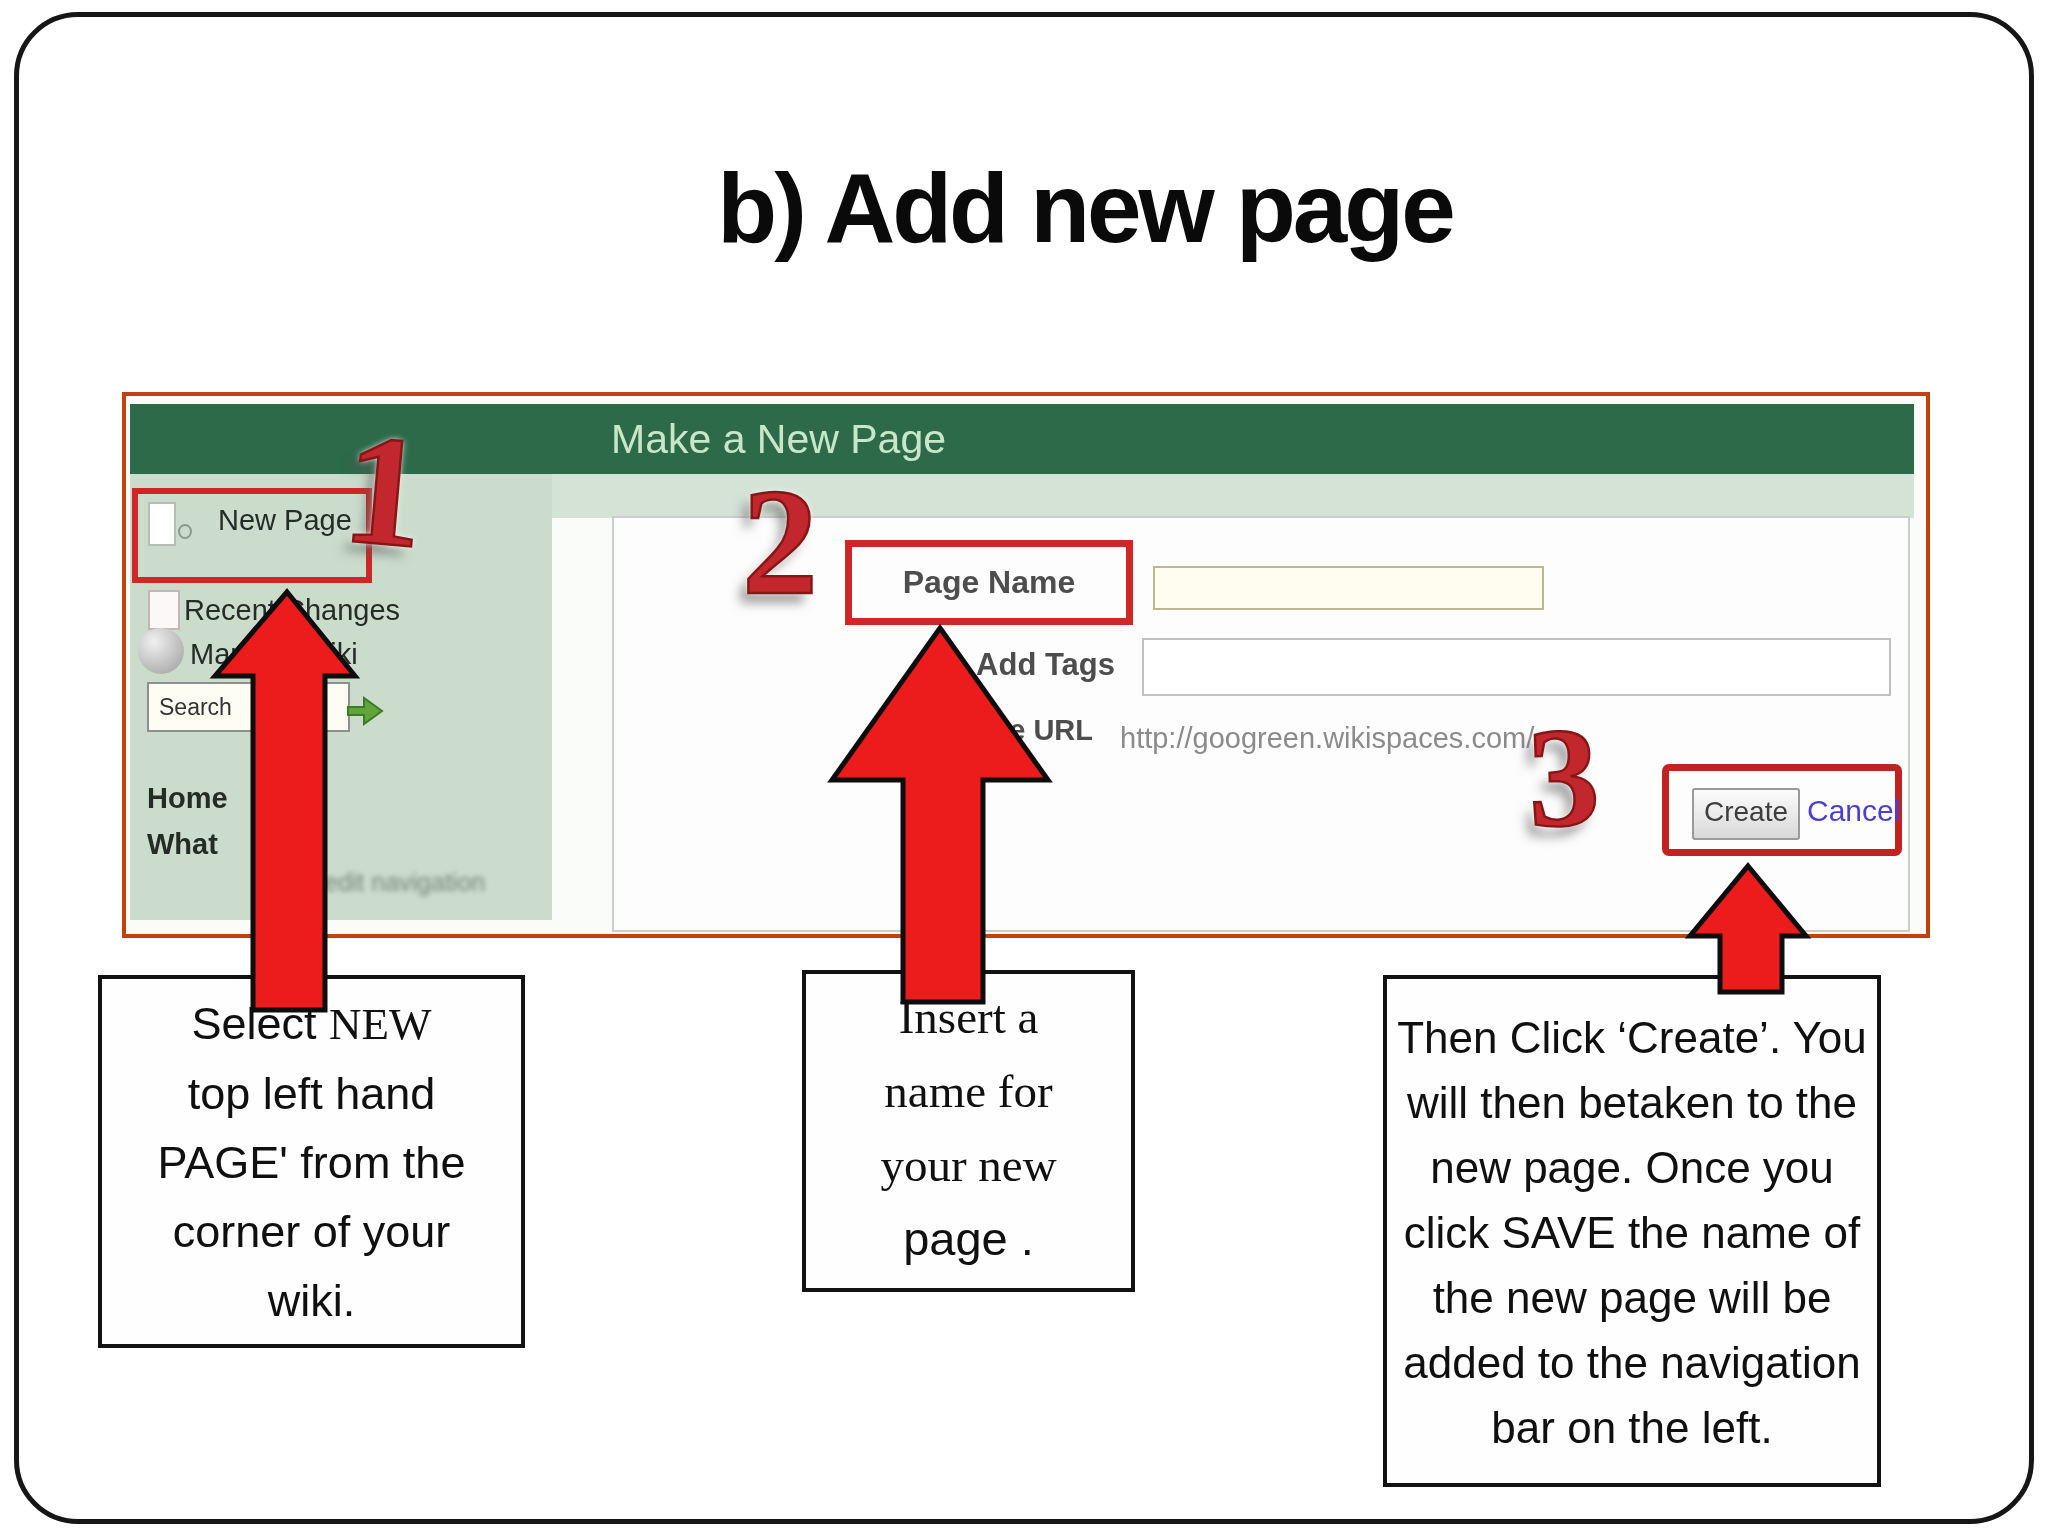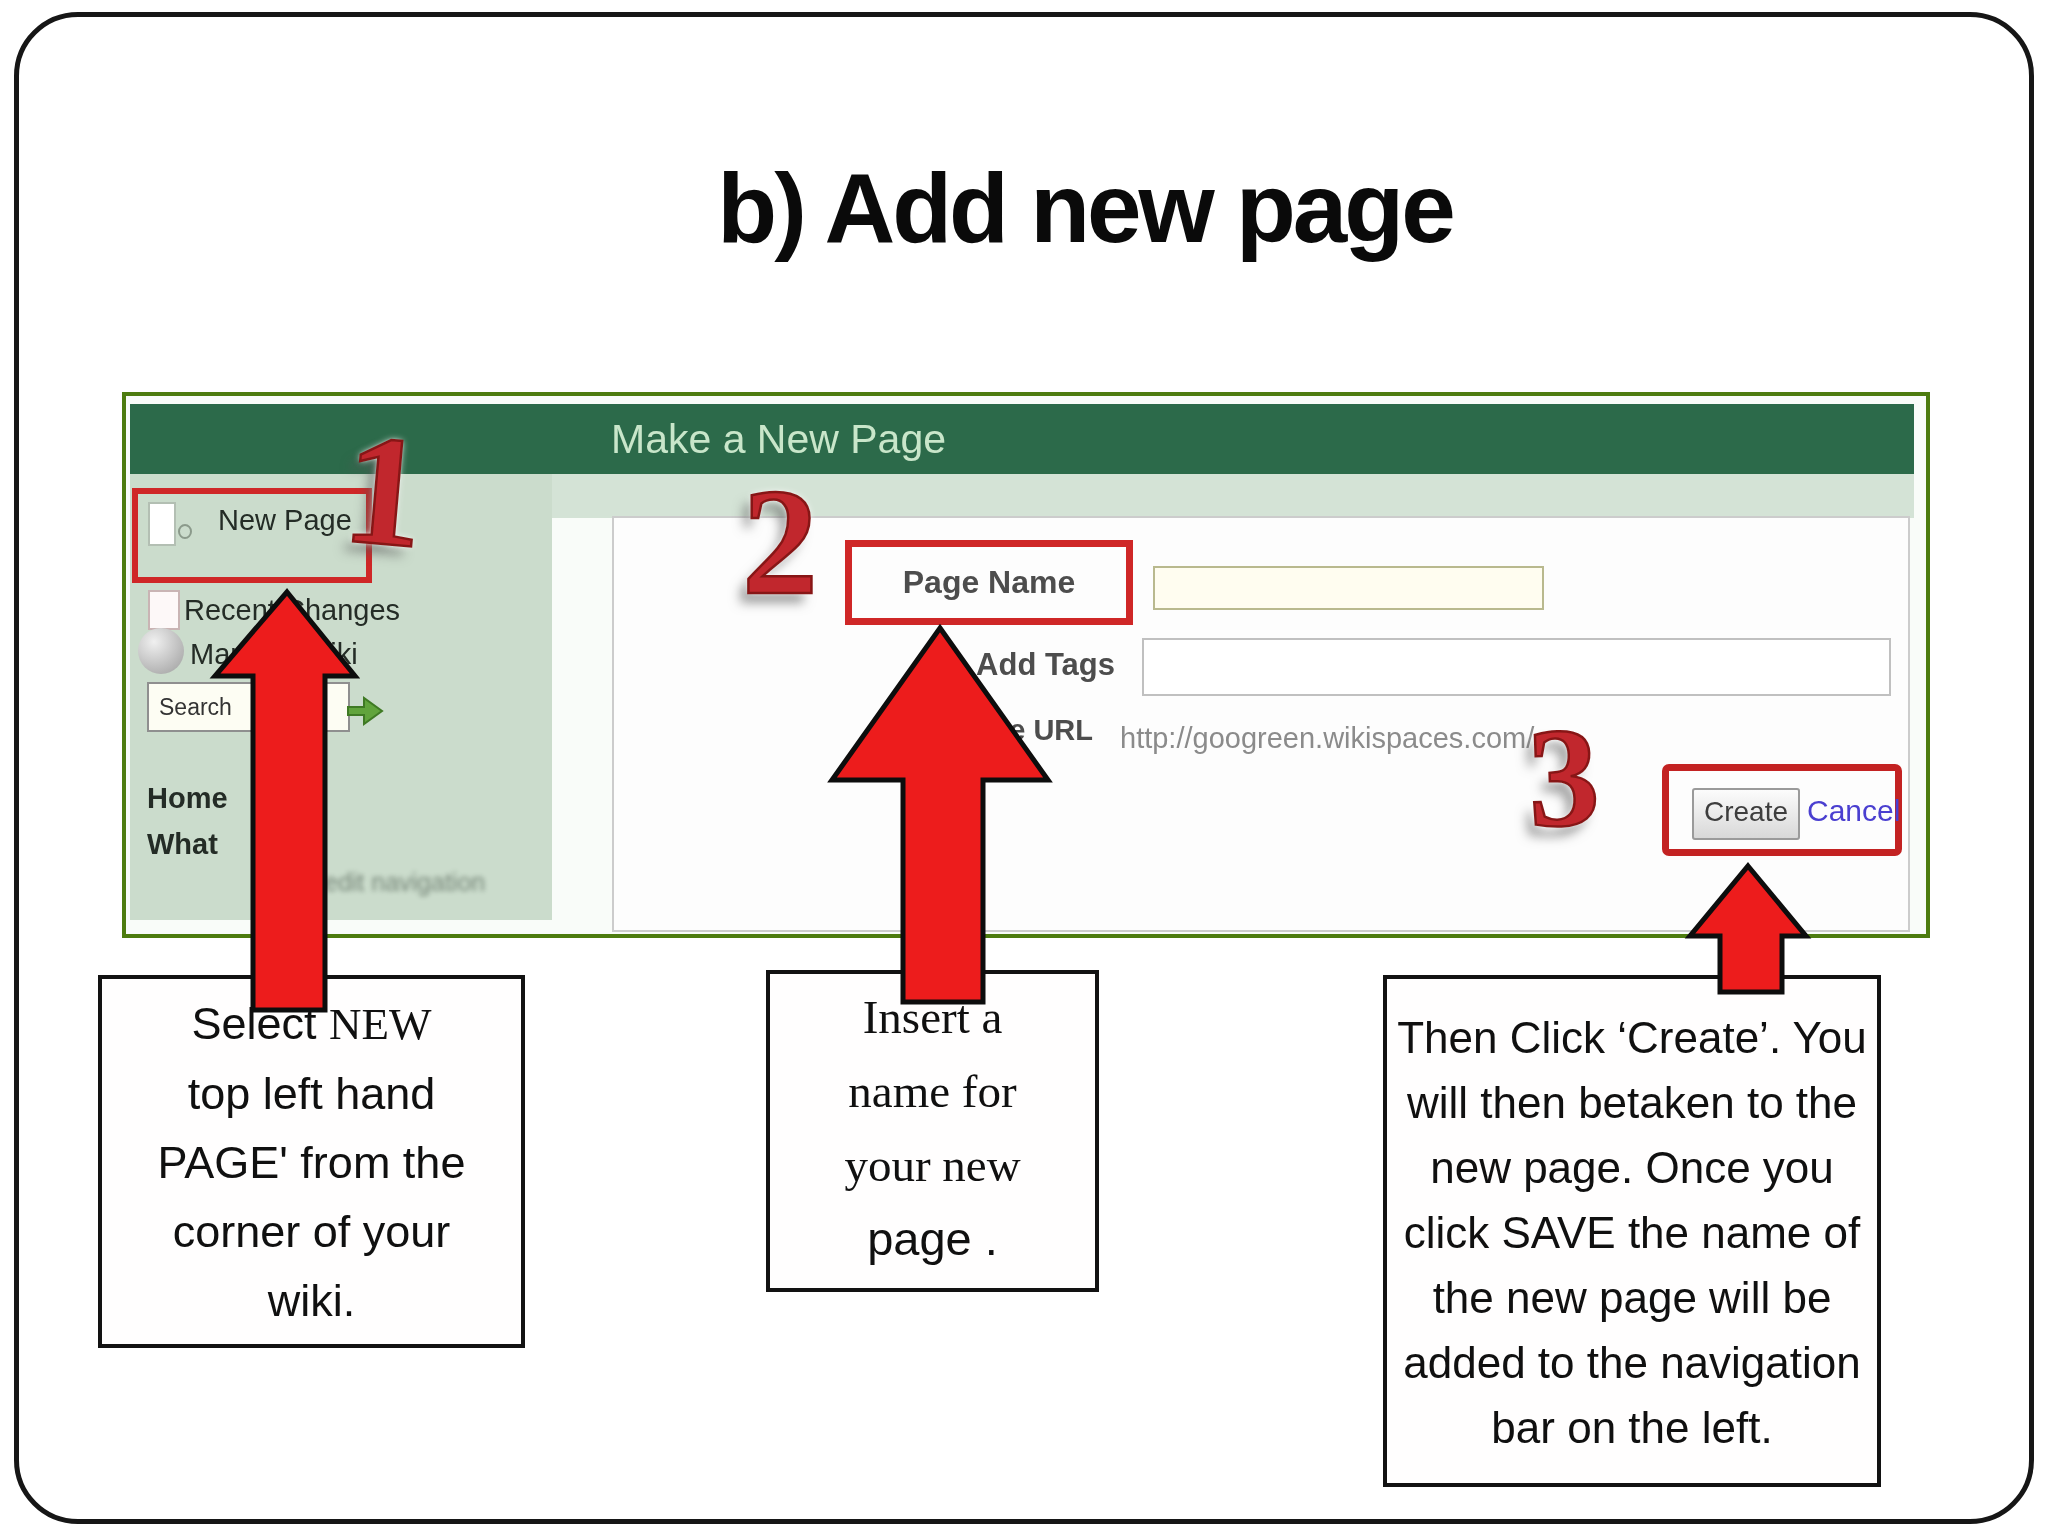--- a/index.html
+++ b/index.html
@@ -9,21 +9,21 @@
   
   .frame{position:absolute;left:14px;top:12px;right:14px;bottom:12px;
          border:5px solid #161616;border-radius:64px;}
 
   
   .title{position:absolute;left:122px;top:152px;width:1926px;text-align:center;
          font-size:98px;font-weight:700;color:#0a0a0a;letter-spacing:-3px;}
 
   
   .shot{position:absolute;left:122px;top:392px;width:1800px;height:538px;
-        border:4px solid #4d7c0f;background:#f9fcf9;z-index:10;}
+        border:4px solid #c2410c;background:#f9fcf9;z-index:10;}
   .shot .headerbar{position:absolute;left:4px;top:8px;width:1784px;height:70px;}
   .shot .headertitle{position:absolute;left:485px;top:20px;font-size:41px;}
   .shot .strip{position:absolute;left:4px;top:78px;width:1784px;height:44px;}
   .shot .sidebar{position:absolute;left:4px;top:78px;width:422px;height:446px;}
   .shot .panel{position:absolute;left:486px;top:120px;width:1294px;height:412px;
                background:#fdfdfd;border:2px solid #cccccc;}
 
   
   .npbox{position:absolute;left:6px;top:92px;width:228px;height:83px;border:6px solid #cf2727;}
   .np-icon{position:absolute;left:22px;top:106px;width:24px;height:40px;background:#ffffff;
@@ -69,21 +69,21 @@
        text-shadow:0 0 7px rgba(255,255,255,.95), 0 0 3px rgba(255,255,255,.9),
                    -8px 10px 11px rgba(85,85,85,.55);}
   .n1{left:345px;top:412px;font-size:158px;transform:rotate(5deg);}
   .n2{left:742px;top:466px;font-size:152px;}
   .n3{left:1528px;top:706px;font-size:142px;transform:rotate(-2deg);}
 
   
   .callout{position:absolute;z-index:20;background:#fffefe;border:4px solid #121212;
            text-align:center;color:#101010;}
   .box1{left:98px;top:975px;width:419px;height:355px;font-size:45px;line-height:69px;padding-top:10px;}
-  .box2{left:766px;top:970px;width:325px;height:308px;font-size:47px;line-height:74px;padding-top:6px;}
+  .box2{left:802px;top:970px;width:325px;height:308px;font-size:47px;line-height:74px;padding-top:6px;}
   .box3{left:1383px;top:975px;width:490px;height:478px;font-size:44px;line-height:65px;padding-top:26px;}
   .f-s{font-family:"Liberation Sans",sans-serif;}
   .f-r{font-family:"Liberation Serif",serif;}
 
   .arrows{position:absolute;left:0;top:0;z-index:40;pointer-events:none;}
 </style>
 </head>
 <body>
 
 <div class="slide">

